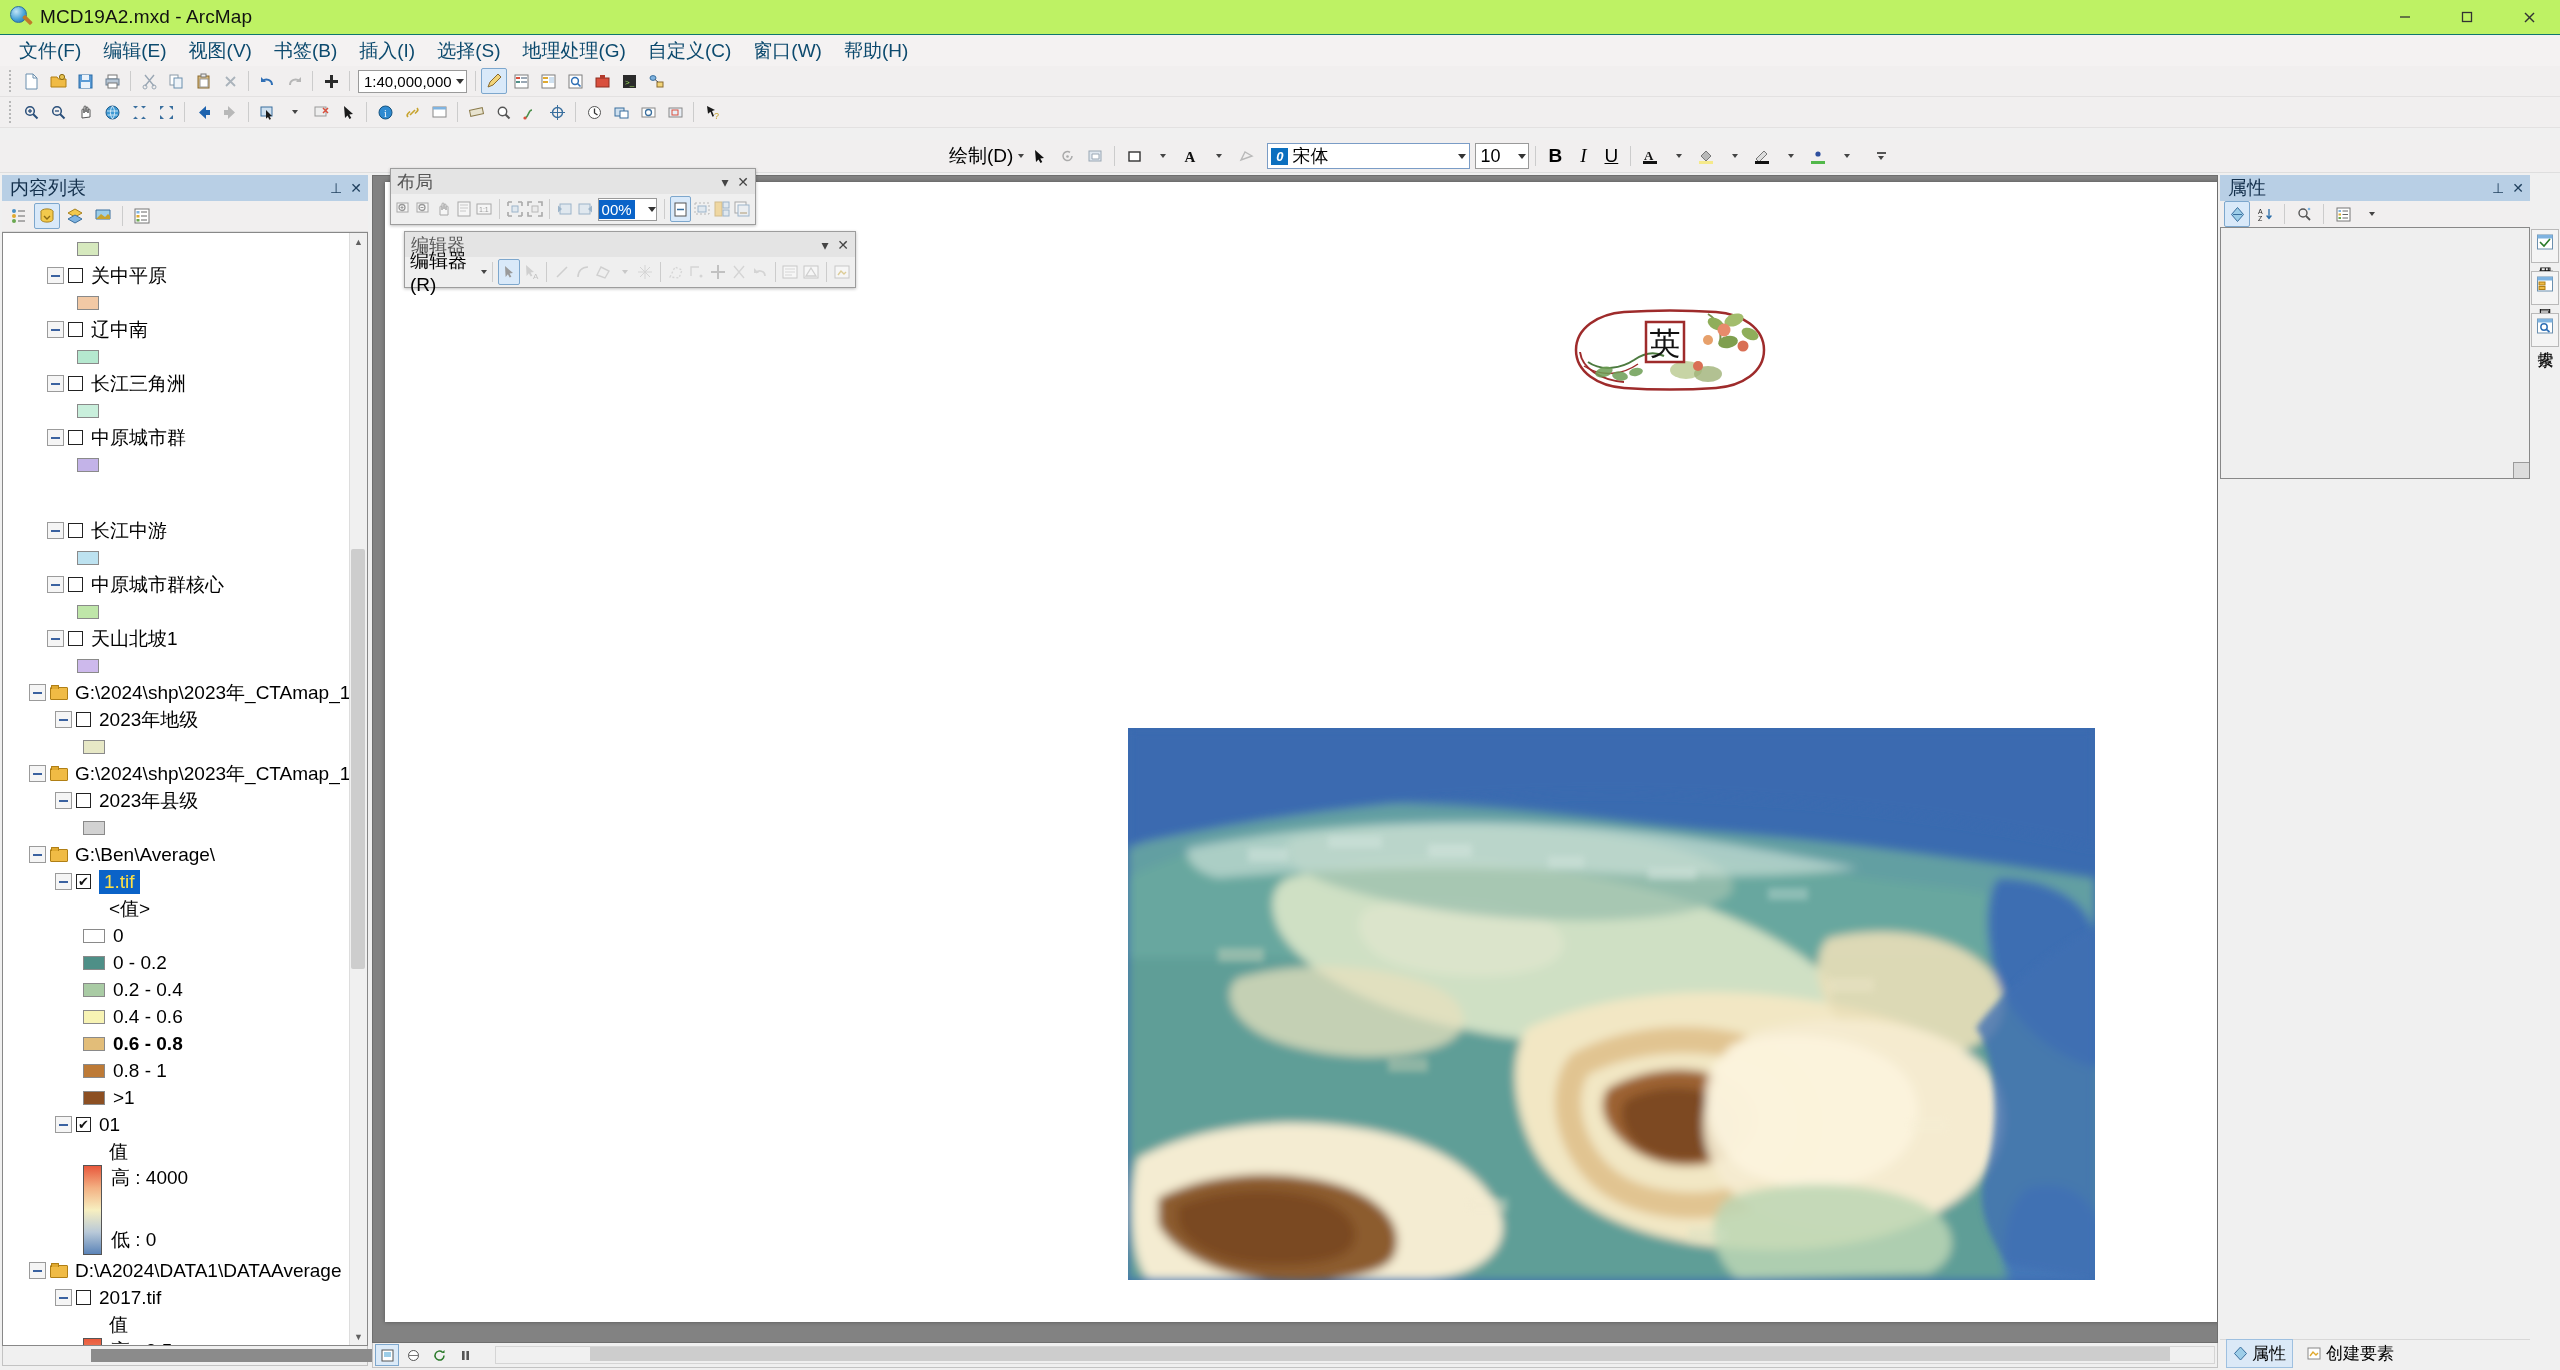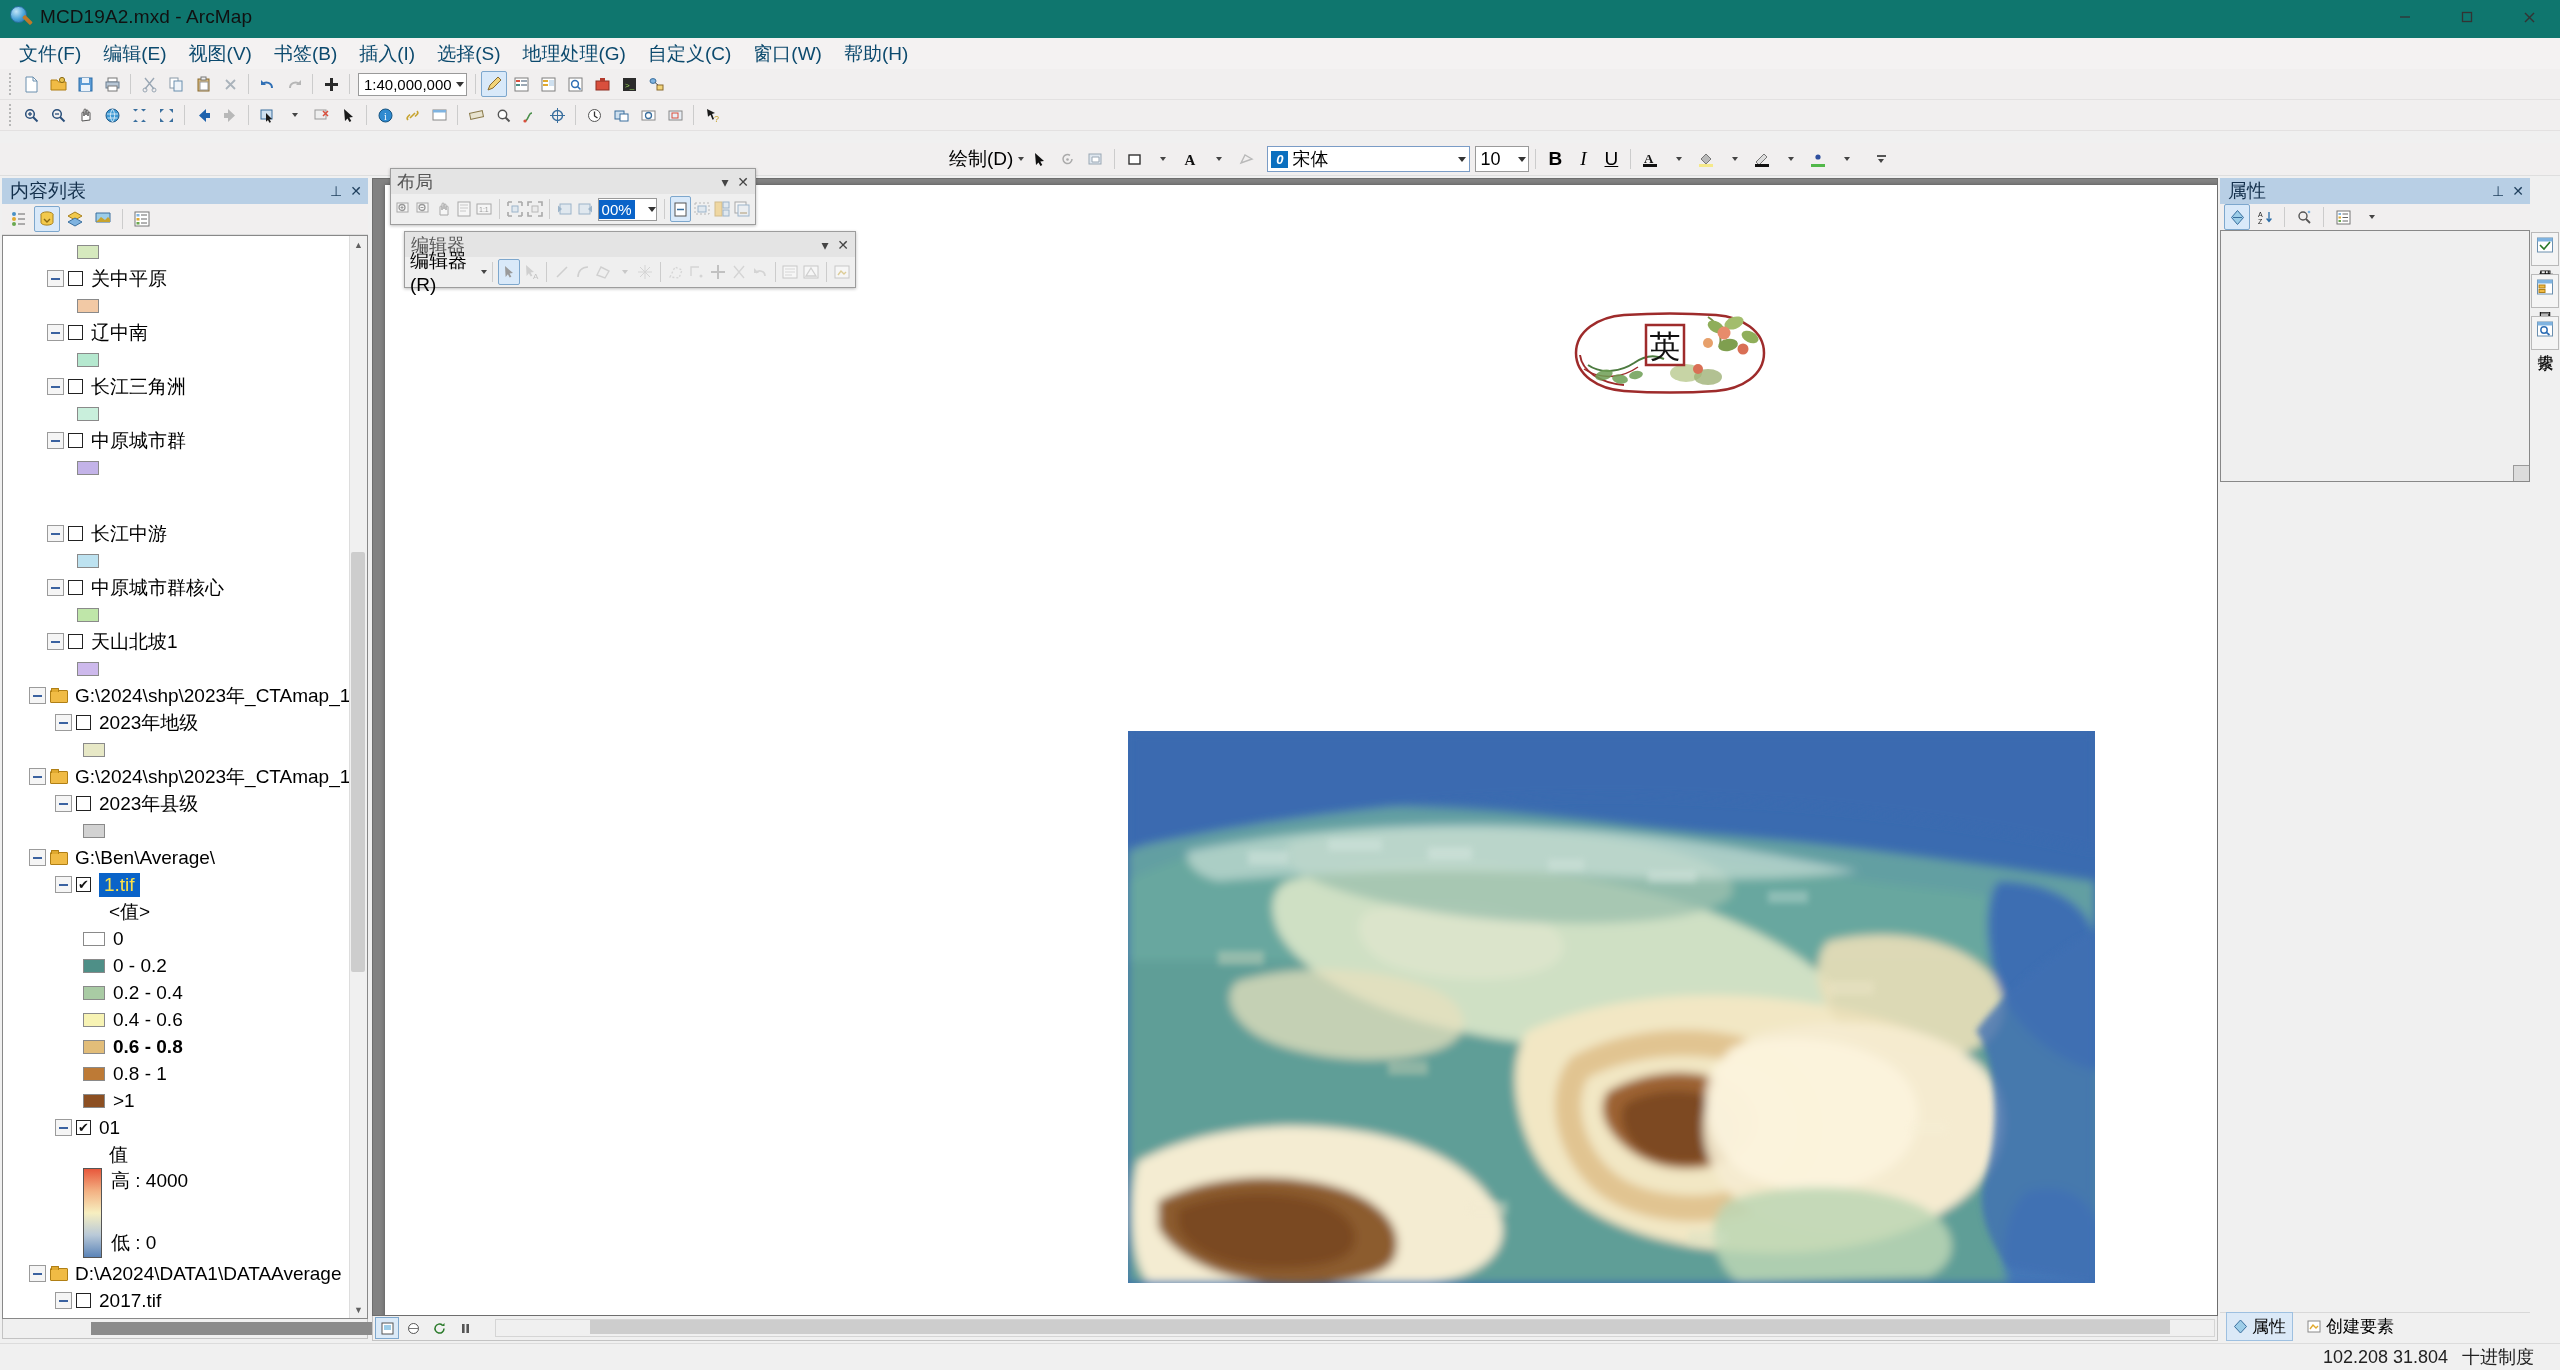--- a/index.html
+++ b/index.html
@@ -5,22 +5,22 @@
   html,body{margin:0;padding:0;}
   body{
     width:2560px;height:1370px;overflow:hidden;
     font-family:"Liberation Sans","DejaVu Sans",sans-serif;
     font-size:19px;color:#000;background:#f0f0f0;
     -webkit-font-smoothing:antialiased;
   }
   .app{width:2560px;height:1370px;display:flex;flex-direction:column;background:#f0f0f0;}
 
   
-  .titlebar{height:34px;background:#0f766e;display:flex;align-items:center;
-            border-bottom:4px solid #0f766e;flex:0 0 34px;}
+  .titlebar{height:34px;background:#bef264;display:flex;align-items:center;
+            border-bottom:1px solid #0f766e;flex:0 0 34px;}
   .tb-icon{width:26px;height:26px;margin:0 6px 0 8px;position:relative;flex:0 0 26px;}
   .tb-icon .globe{position:absolute;left:2px;top:2px;width:17px;height:17px;border-radius:50%;
       background:radial-gradient(circle at 35% 30%,#bfe4f7 0%,#4aa3d8 55%,#1f6aa5 100%);
       border:1.5px solid #2a6fa0;box-sizing:border-box;}
   .tb-icon .handle{position:absolute;left:14px;top:14px;width:11px;height:4px;background:#c07a28;
       transform:rotate(45deg);border-radius:1px;}
   .tb-title{font-size:19px;color:#111;letter-spacing:.1px;}
   .tb-spacer{flex:1;}
   .tb-btn{width:62px;height:34px;display:flex;align-items:center;justify-content:center;
           font-size:17px;color:#333;}
@@ -1038,24 +1038,20 @@
             <rect x="1.5" y="2" width="15" height="14" fill="#fff" stroke="#6b8fae"></rect>
             <rect x="1.5" y="2" width="15" height="3.5" fill="#7fb3e0"></rect>
             <circle cx="8" cy="10" r="3.2" fill="none" stroke="#2f6fb5" stroke-width="1.5"></circle>
             <line x1="10.4" y1="12.4" x2="13.5" y2="15" stroke="#2f6fb5" stroke-width="1.7"></line>
           </svg>
         <span class="dtxt">搜索</span>
       </div>
     </div>
   </div>
 
-  <div class="statusbar">
-    <span>102.208  31.804</span>
-    <span>十进制度</span>
-  </div>
 </div>
 
 <div class="float" style="left:390px;top:168px;width:364px;">
   <div class="fhead">
     <span class="ft">布局</span>
     <span class="fc">▾</span>
     <span class="fc">✕</span>
   </div>
   <div class="fbody">
     <div class="gbtn">

